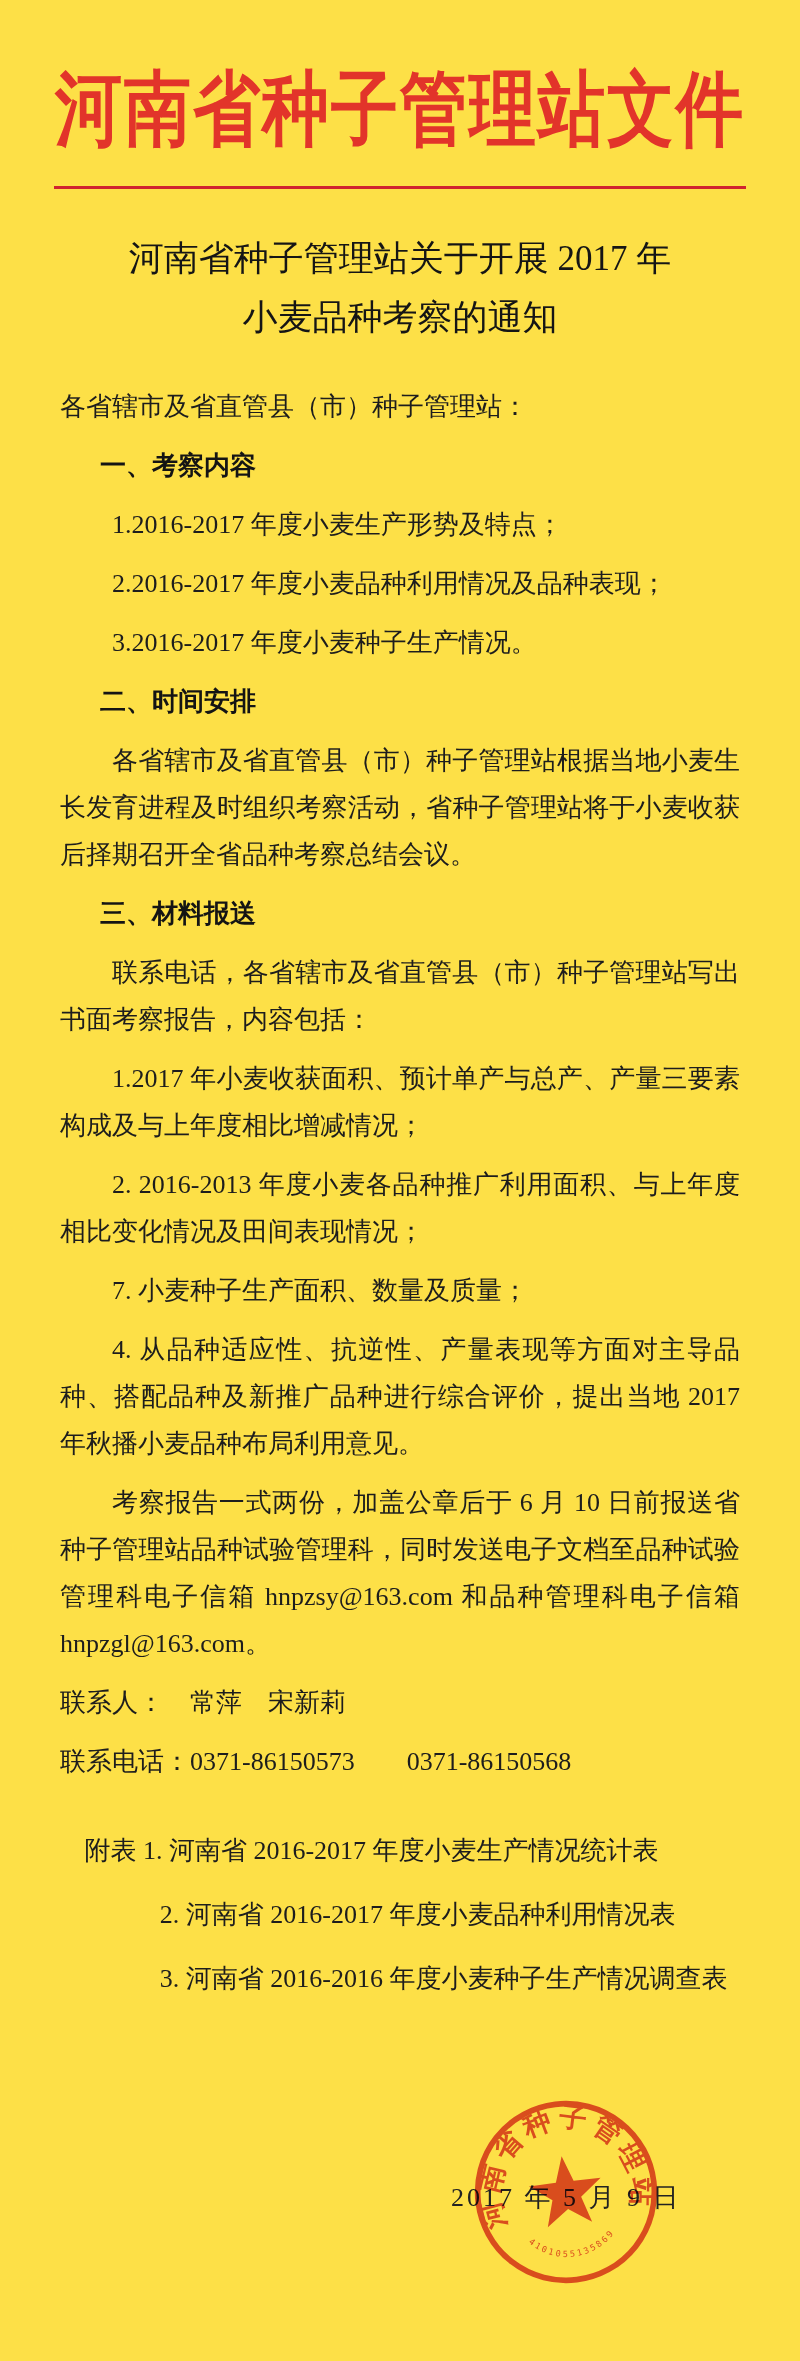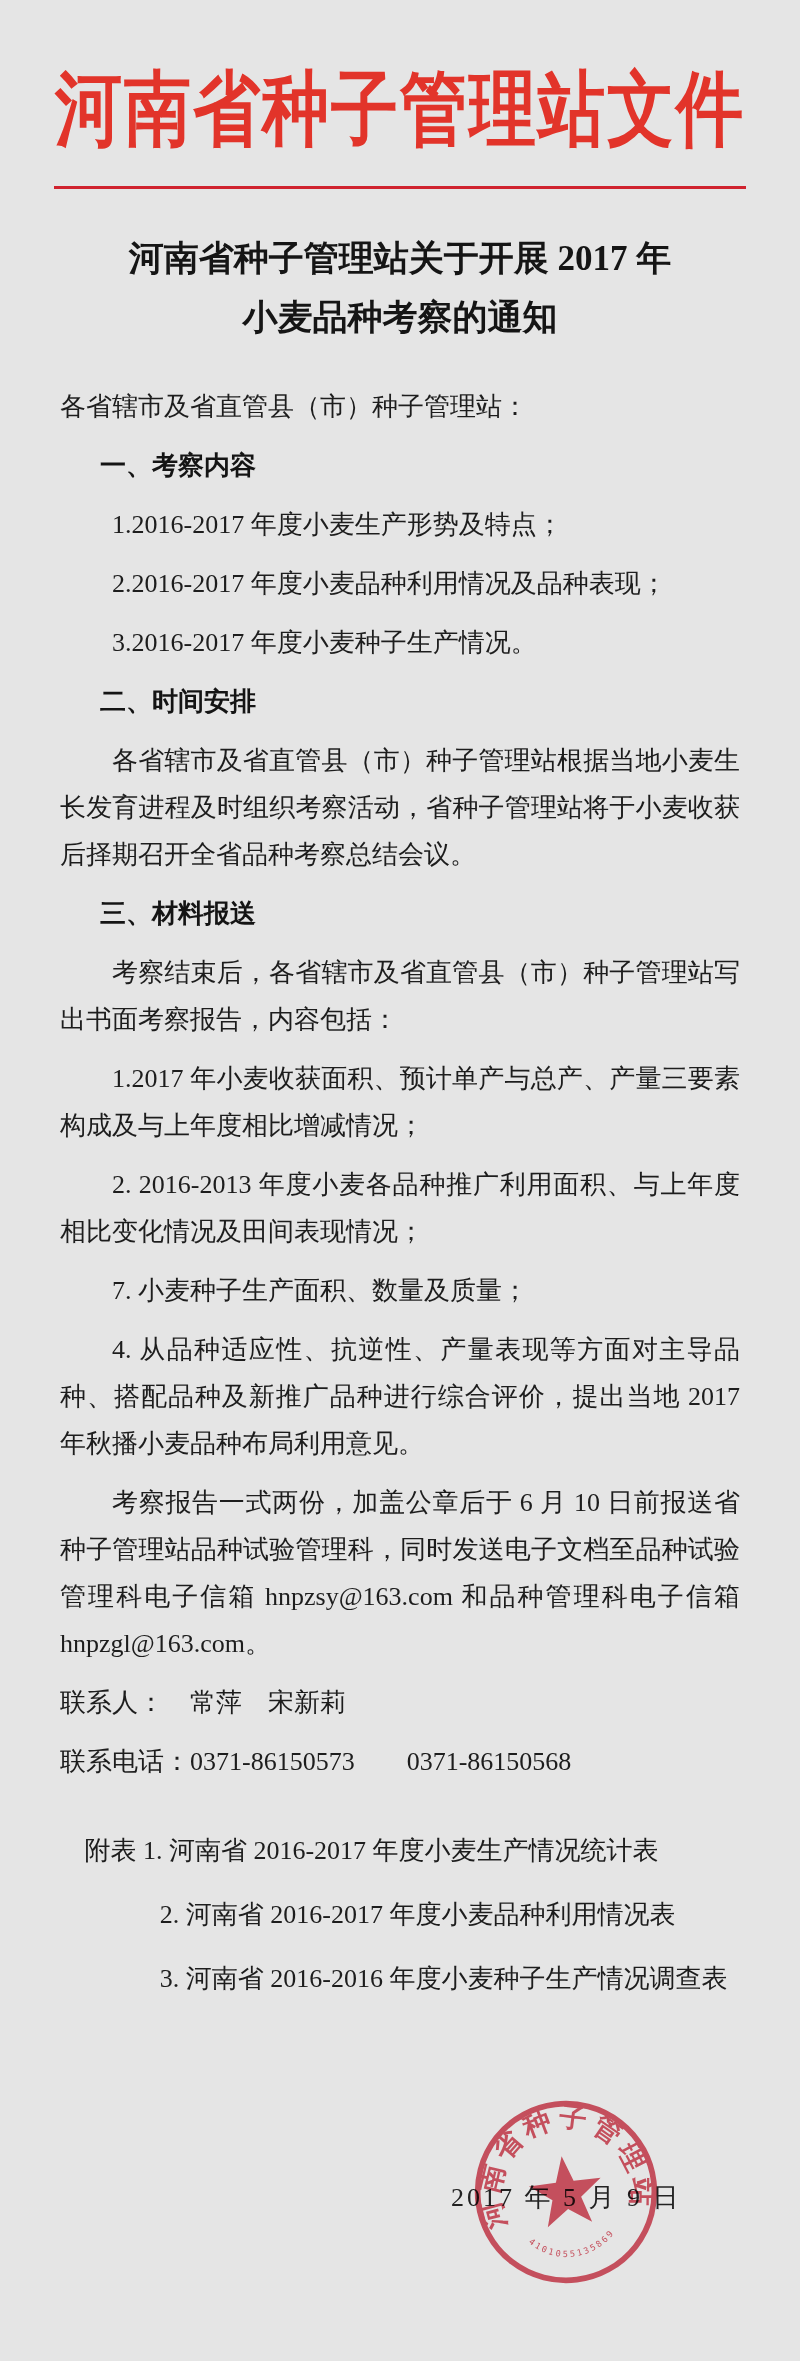--- a/index.html
+++ b/index.html
@@ -1,20 +1,20 @@
 <!DOCTYPE html>
 <html><head>
 <meta charset="utf-8">
 <style>
   html,body{margin:0;padding:0;background:#ffffff;}
   .page{
     position:relative;
     width:800px;height:2361px;
     margin:0 auto;
-    background:#e5e5e5;
+    background:#fde047;
     overflow:hidden;
     font-family:"Liberation Serif","DejaVu Serif",serif;
     color:#1c1c1c;
   }
   .letterhead{
     margin-top:58px;
     text-align:center;
     color:#e2342a;
     font-weight:bold;
     font-size:67px;
@@ -34,21 +34,21 @@
   .red-rule{
     width:692px;
     height:3px;
     margin:26px auto 0;
     background:#d0232f;
   }
   .title{
     margin:40px 0 0;
     text-align:center;
     font-size:35px;
-    font-weight:bold;
+    font-weight:normal;
     line-height:59px;
     color:#151515;
   }
   .title span{display:block;}
   .body-text{
     margin:36px 48px 0;
     font-size:26px;
     line-height:47px;
     text-align:justify;
     color:#1d1d1d;
@@ -113,21 +113,21 @@
 
     <h2 class="sec-heading">一、考察内容</h2>
     <p class="indent">1.2016-2017 年度小麦生产形势及特点；</p>
     <p class="indent">2.2016-2017 年度小麦品种利用情况及品种表现；</p>
     <p class="indent">3.2016-2017 年度小麦种子生产情况。</p>
 
     <h2 class="sec-heading">二、时间安排</h2>
     <p class="indent">各省辖市及省直管县（市）种子管理站根据当地小麦生长发育进程及时组织考察活动，省种子管理站将于小麦收获后择期召开全省品种考察总结会议。</p>
 
     <h2 class="sec-heading">三、材料报送</h2>
-    <p class="indent">考察结束后，各省辖市及省直管县（市）种子管理站写出书面考察报告，内容包括：</p>
+    <p class="indent">联系电话，各省辖市及省直管县（市）种子管理站写出书面考察报告，内容包括：</p>
     <p class="indent">1.2017 年小麦收获面积、预计单产与总产、产量三要素构成及与上年度相比增减情况；</p>
     <p class="indent">2. 2016-2013 年度小麦各品种推广利用面积、与上年度相比变化情况及田间表现情况；</p>
     <p class="indent">7. 小麦种子生产面积、数量及质量；</p>
     <p class="indent">4. 从品种适应性、抗逆性、产量表现等方面对主导品种、搭配品种及新推广品种进行综合评价，提出当地 2017 年秋播小麦品种布局利用意见。</p>
     <p class="indent">考察报告一式两份，加盖公章后于 6 月 10 日前报送省种子管理站品种试验管理科，同时发送电子文档至品种试验管理科电子信箱 hnpzsy@163.com 和品种管理科电子信箱 hnpzgl@163.com。</p>
 
     <p class="contact-line">联系人：　常萍　宋新莉</p>
     <p class="contact-line">联系电话：0371-86150573　　0371-86150568</p>
   </div>
 

